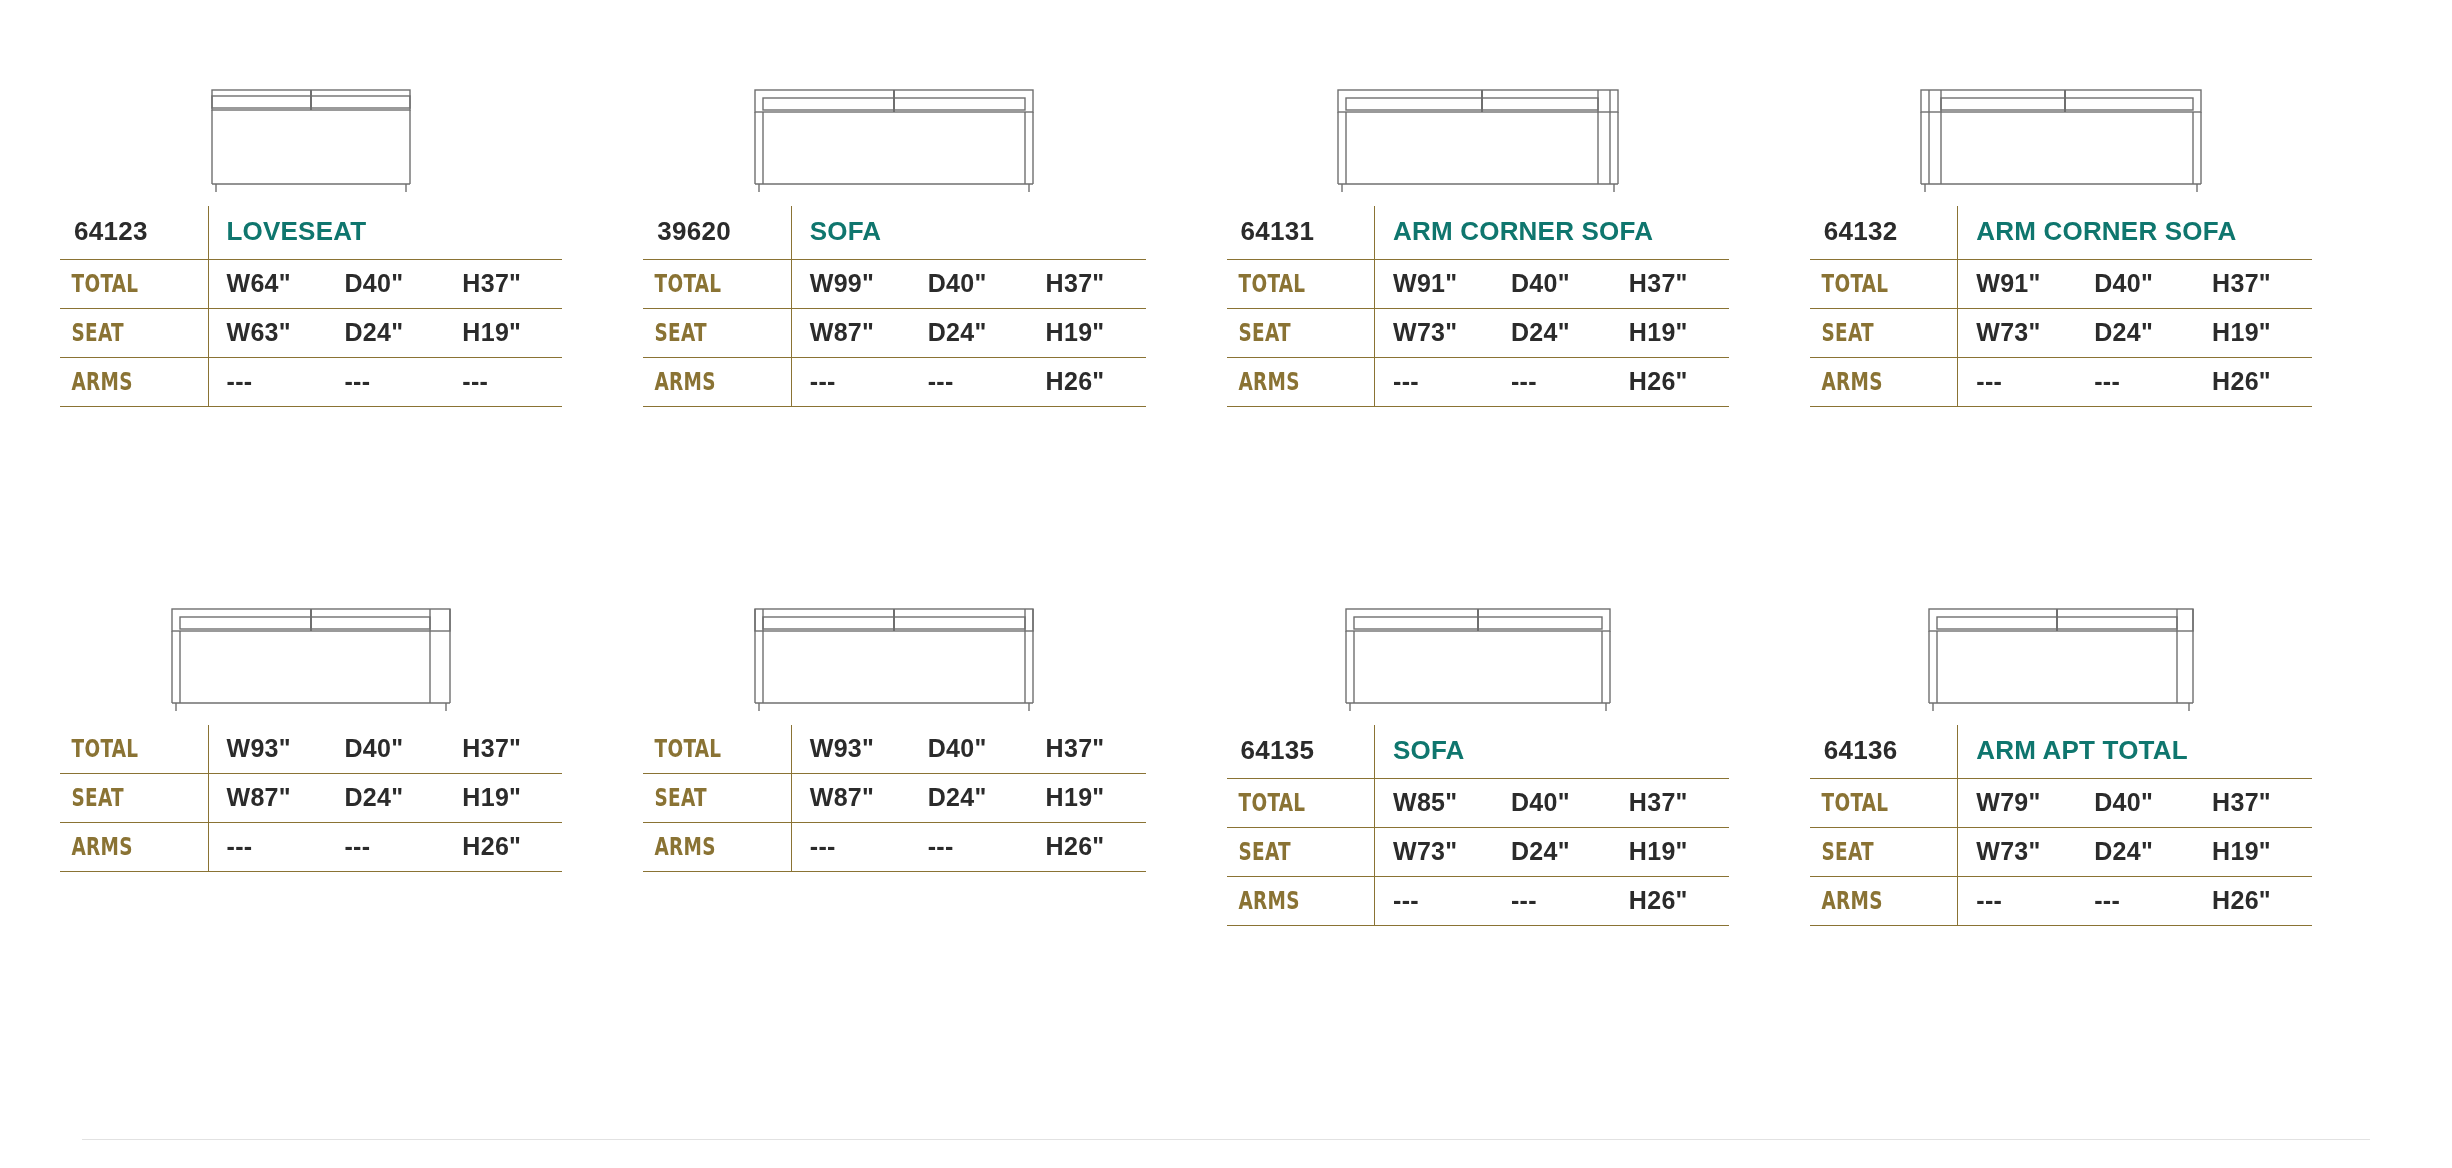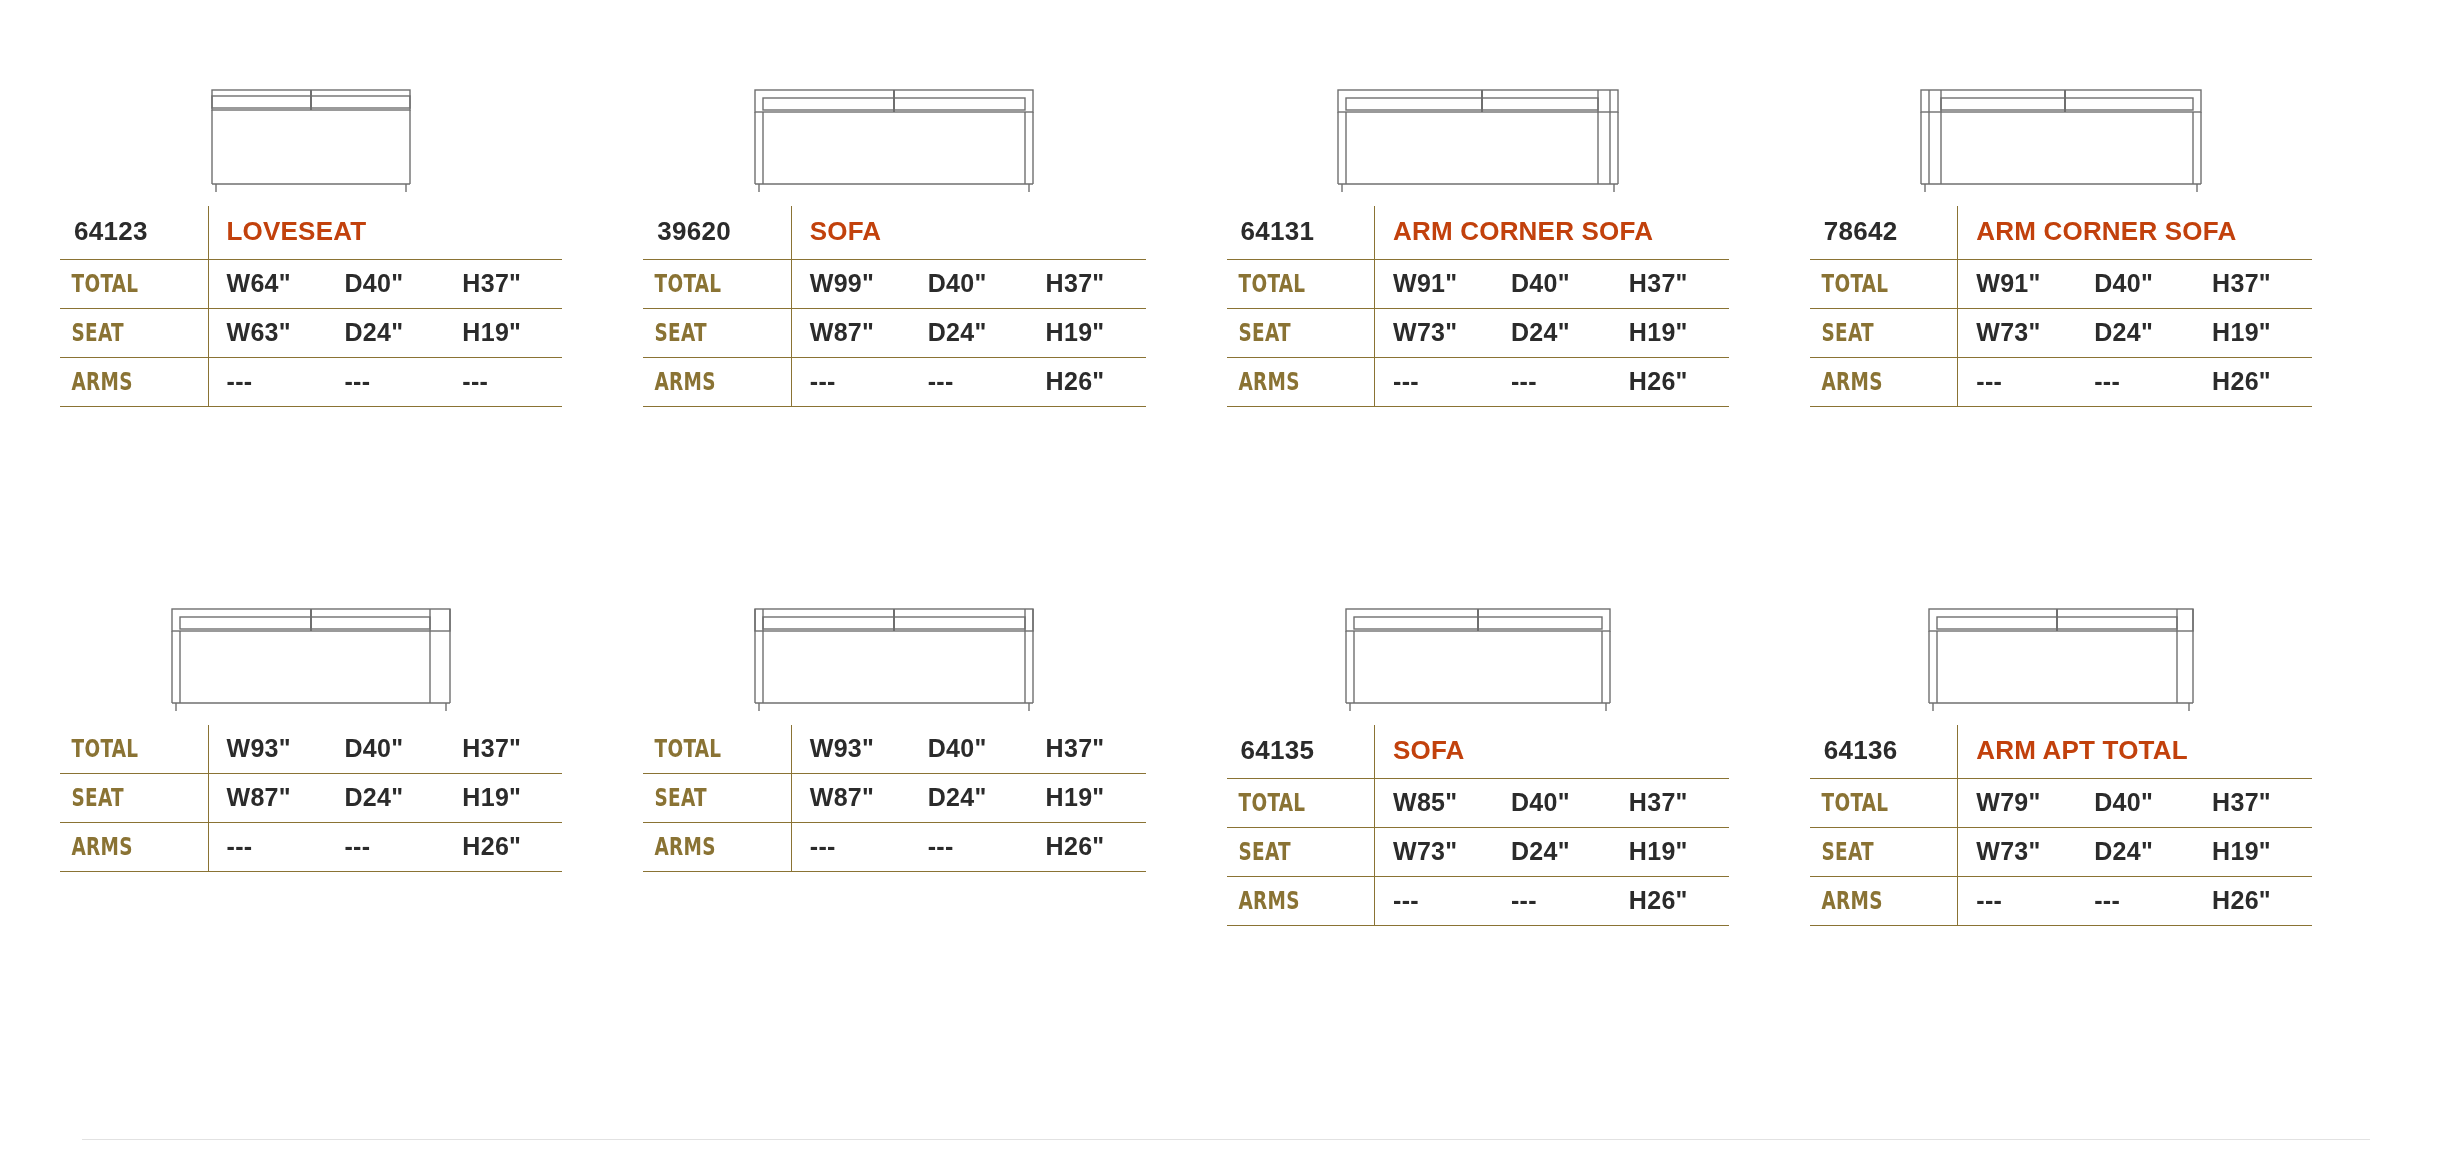--- a/index.html
+++ b/index.html
@@ -64,21 +64,21 @@
     font-size: 26px;
     font-weight: 700;
     color: #2b2b2b;
     letter-spacing: .3px;
     padding: 10px 0 12px 14px !important;
     box-sizing: border-box;
   }
   .name-cell {
     font-size: 26px;
     font-weight: 700;
-    color: #c2410c;
+    color: #0f766e;
     letter-spacing: .2px;
     padding: 10px 0 12px 18px !important;
     border-left: 1.6px solid #8a7334;
   }
   .label-cell {
     width: 148px;
     font-size: 25px;
     font-weight: 700;
     color: #8a7334;
     font-family: "DejaVu Sans Condensed", "Liberation Sans Narrow", "Liberation Sans", sans-serif;
@@ -307,21 +307,21 @@
             <line x1="6" y1="108" x2="286" y2="108"></line>
             <line x1="150" y1="14" x2="150" y2="36" stroke-width="2"></line>
             <line x1="10" y1="108" x2="10" y2="116"></line>
             <line x1="282" y1="108" x2="282" y2="116"></line>
           </g>
         </svg>
       </div>
       <table class="spec">
         <tbody>
             <tr class="head">
-          <td class="code-cell">78642</td>
+          <td class="code-cell">64132</td>
           <td class="name-cell">ARM CORNER SOFA</td>
         </tr>
         <tr>
           <td class="label-cell">TOTAL</td>
           <td class="dims-cell">
             <div class="dims">
               <span class="d0">W91"</span>
               <span class="d1">D40"</span>
               <span class="d2">H37"</span>
             </div>

